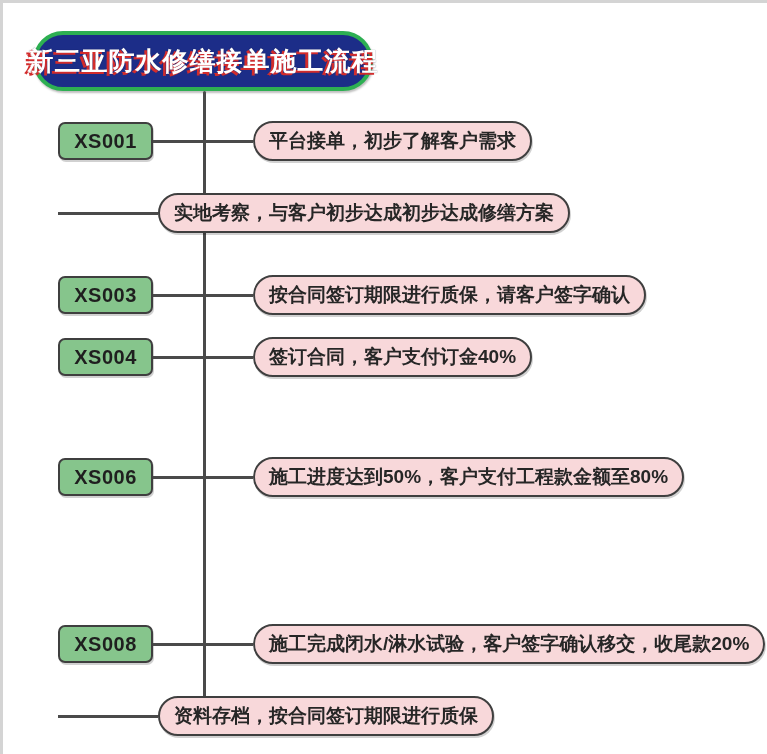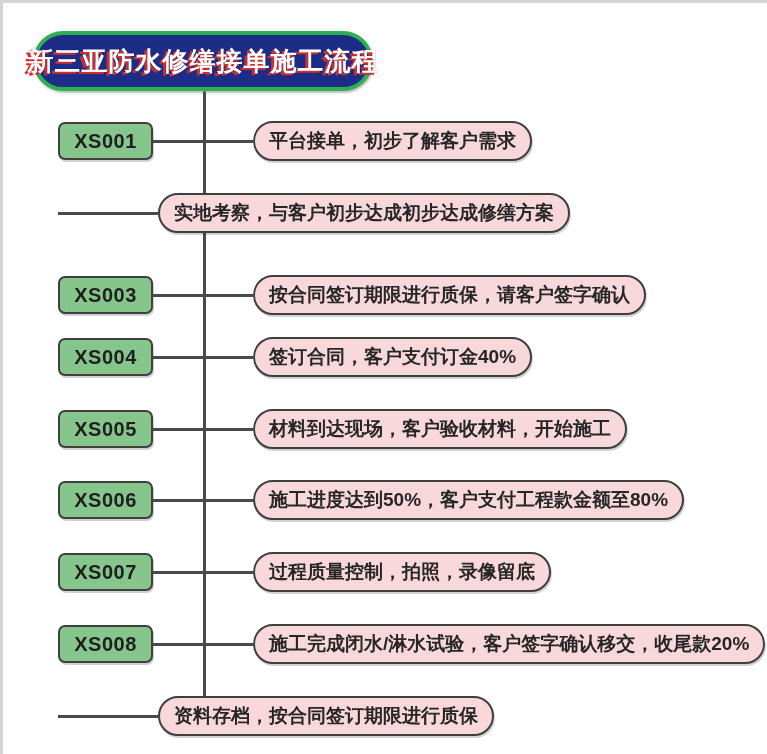--- a/index.html
+++ b/index.html
@@ -114,49 +114,31 @@
   <div class="row" style="top:334px">
     <div class="code-box">
         <span>XS004</span>
       </div>
     <div class="h-line"></div>
     <div class="label-box">
         <span>签订合同，客户支付订金40%</span>
       </div>
   </div>
 
-  <div class="row" style="top:406px">
-    <div class="code-box">
-        <span>XS005</span>
-      </div>
-    <div class="h-line"></div>
-    <div class="label-box">
-        <span>材料到达现场，客户验收材料，开始施工</span>
-      </div>
-  </div>
 
-  <div class="row" style="top:477px">
+  <div class="row" style="top:454px">
     <div class="code-box">
         <span>XS006</span>
       </div>
     <div class="h-line"></div>
     <div class="label-box">
         <span>施工进度达到50%，客户支付工程款金额至80%</span>
       </div>
   </div>
 
-  <div class="row" style="top:549px">
-    <div class="code-box">
-        <span>XS007</span>
-      </div>
-    <div class="h-line"></div>
-    <div class="label-box">
-        <span>过程质量控制，拍照，录像留底</span>
-      </div>
-  </div>
 
   <div class="row" style="top:621px">
     <div class="code-box">
         <span>XS008</span>
       </div>
     <div class="h-line"></div>
     <div class="label-box">
         <span>施工完成闭水/淋水试验，客户签字确认移交，收尾款20%</span>
       </div>
   </div>

